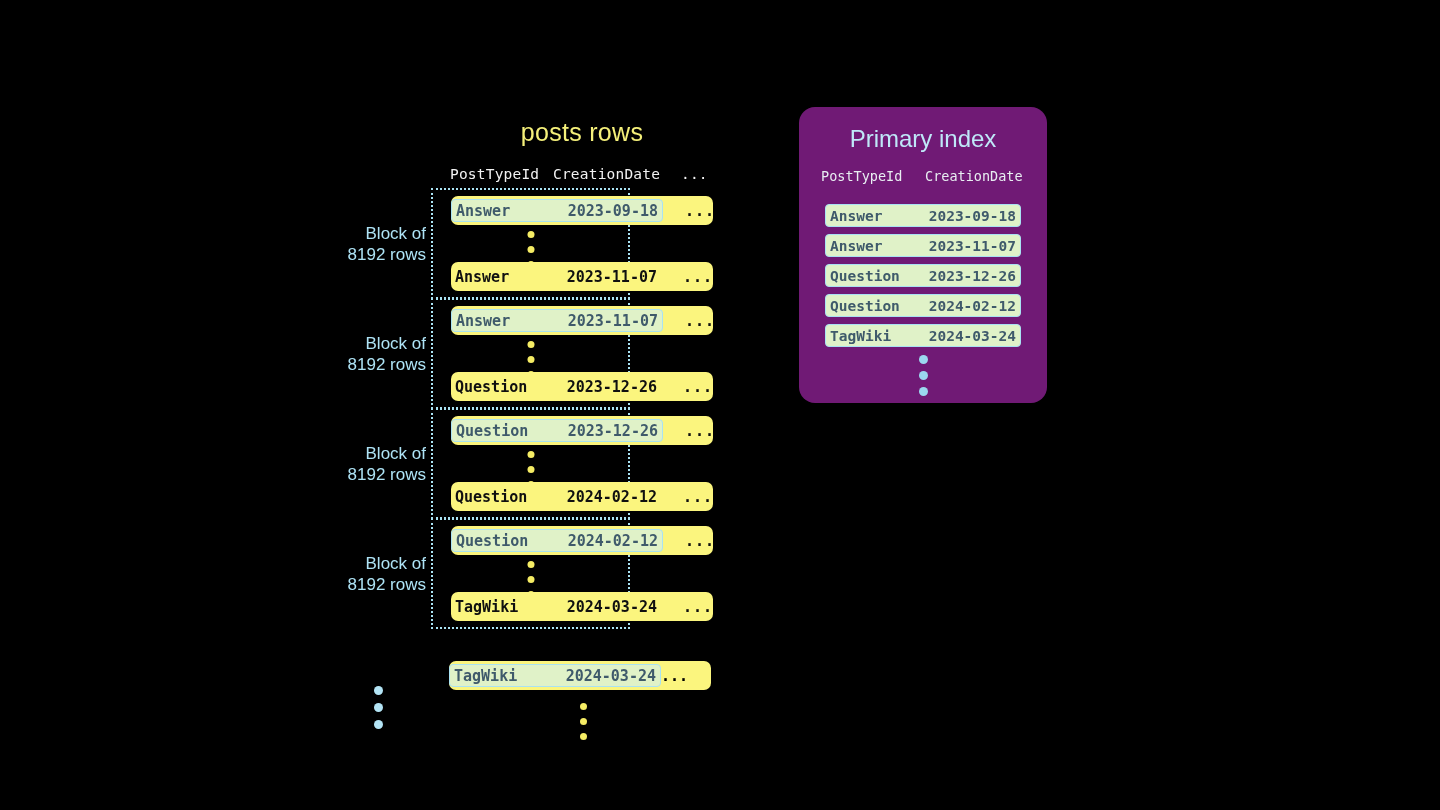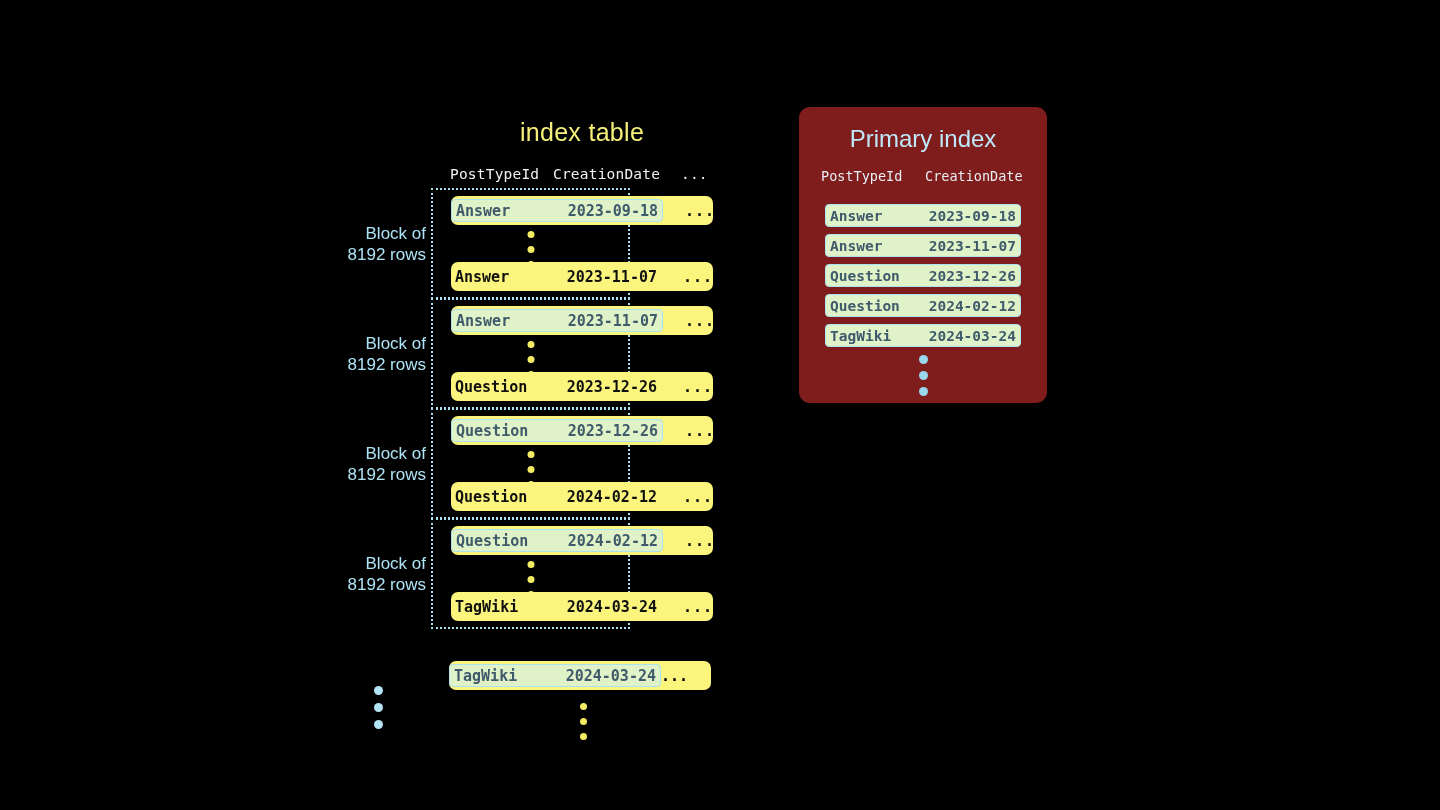--- a/index.html
+++ b/index.html
@@ -185,22 +185,22 @@
     background: #b3e4f5;
   }
 
   
   #primary-index {
     position: absolute;
     left: 799px;
     top: 107px;
     width: 248px;
     height: 296px;
-    background: #7f1d1d;
-    border-radius: 11px;
+    background: #701a75;
+    border-radius: 16px;
     box-sizing: border-box;
   }
   .index-title {
     position: absolute;
     top: 18px;
     left: 0; right: 0;
     text-align: center;
     color: #bfe8f8;
     font-size: 24px;
     font-family: "Liberation Sans", sans-serif;
@@ -254,21 +254,21 @@
   .index-vdots .d {
     width: 9px; height: 9px; border-radius: 50%;
     background: #9bd8ef;
   }
 </style>
 </head>
 <body>
 
 <div id="posts-table">
 
-  <div class="table-title">index table</div>
+  <div class="table-title">posts rows</div>
 
   <div class="col-headers">
     <span class="h-type">PostTypeId</span>
     <span class="h-date">CreationDate</span>
     <span class="h-dots">...</span>
   </div>
 
   <div class="blocks-wrap">
 
     <div class="block">

